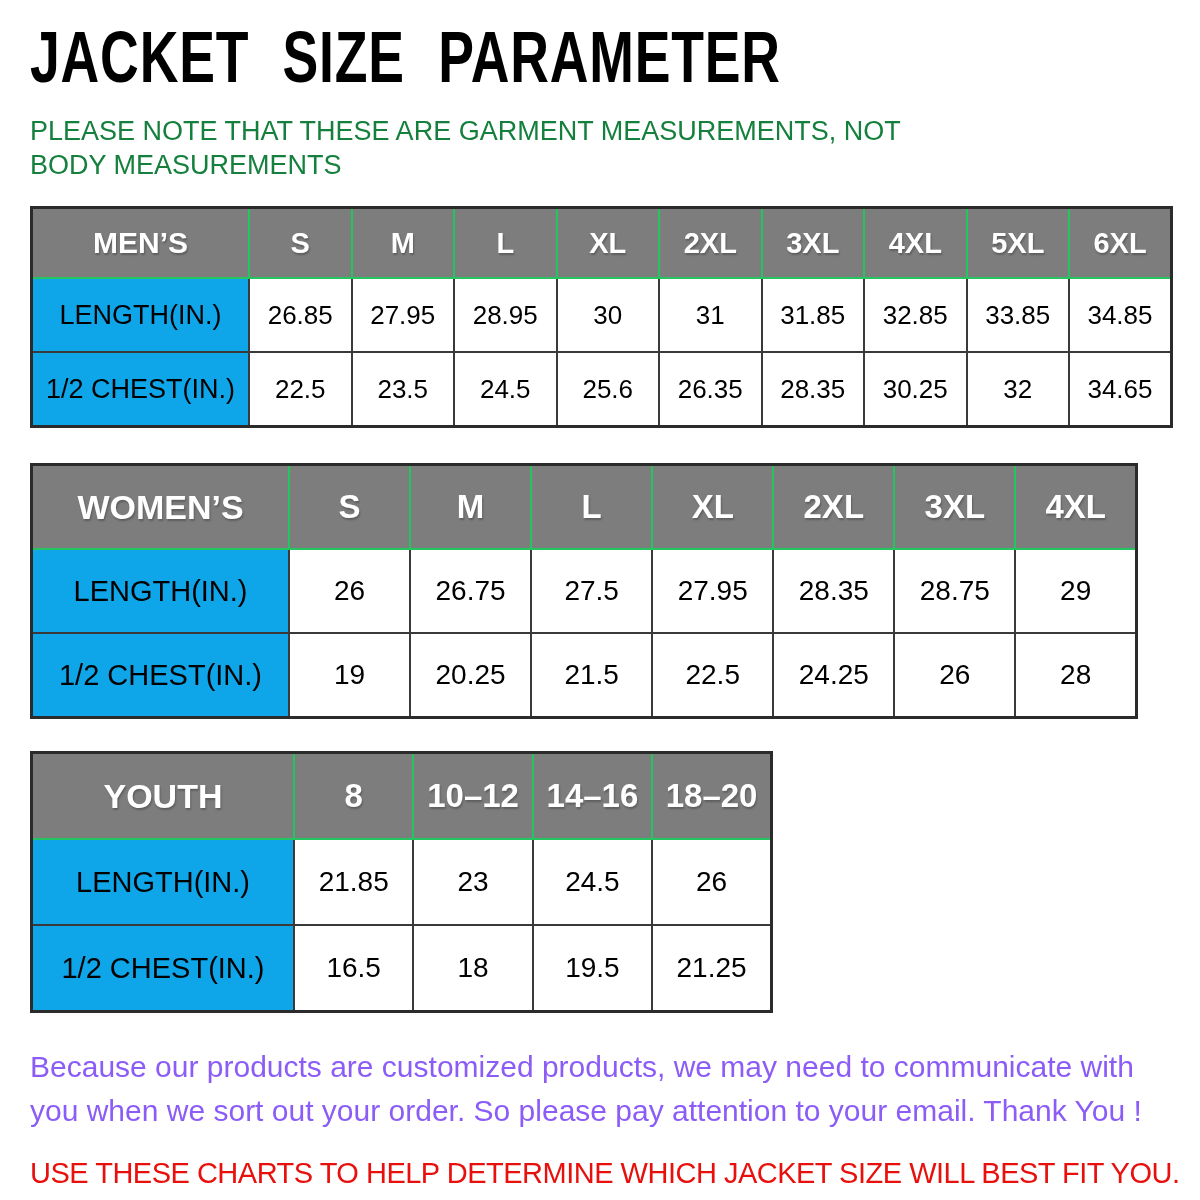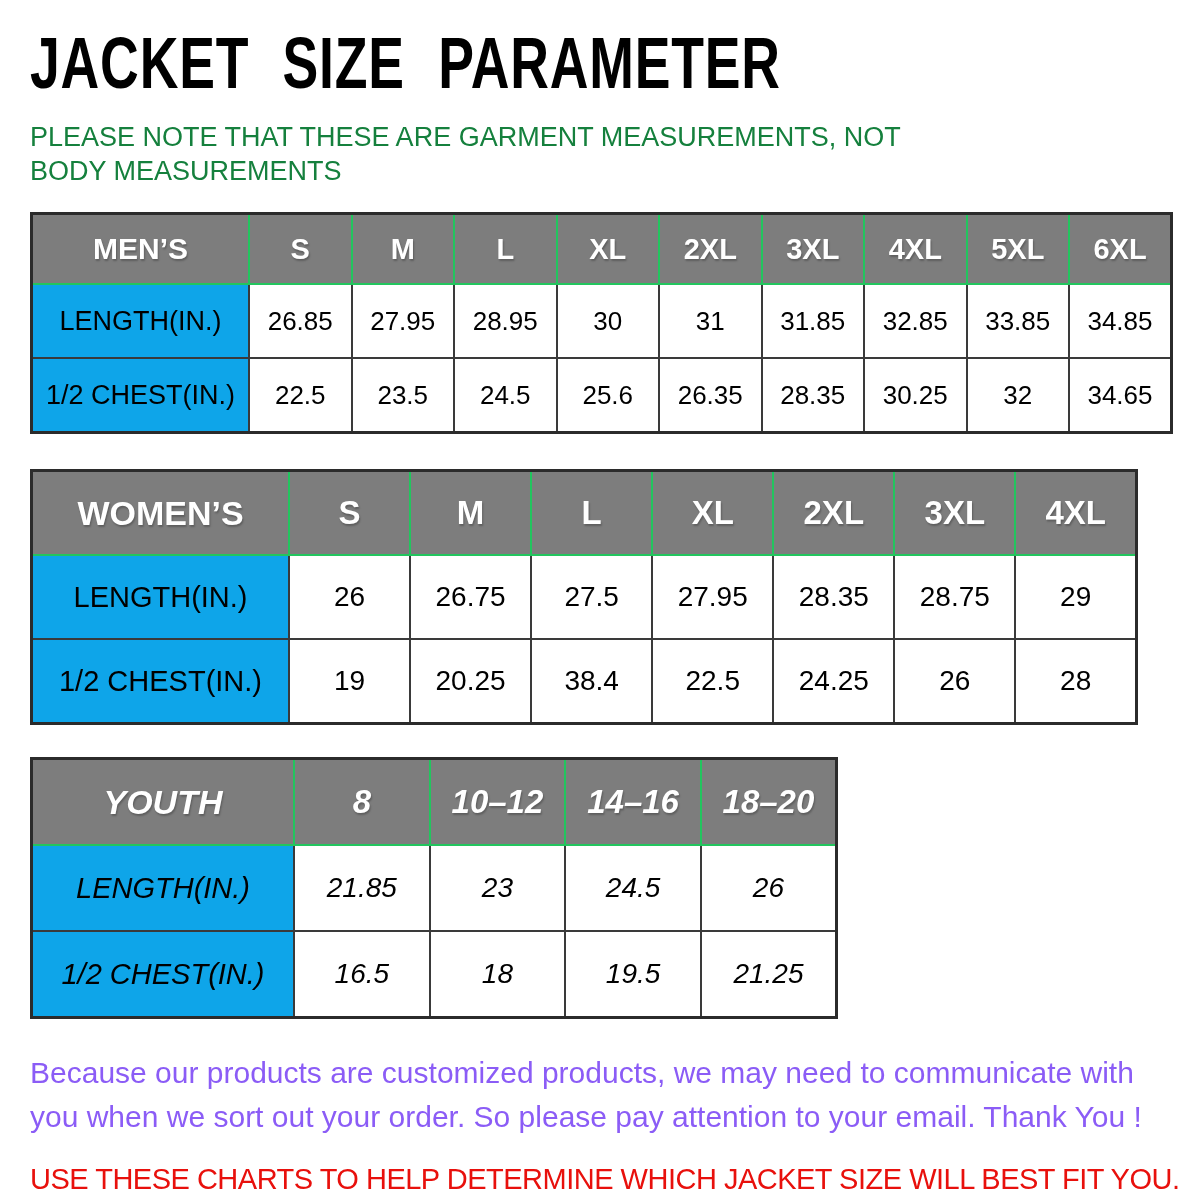--- a/index.html
+++ b/index.html
@@ -7,21 +7,21 @@
     padding: 0;
     background: #ffffff;
     width: 1200px;
     height: 1200px;
     overflow: hidden;
     font-family: "Liberation Sans", sans-serif;
   }
   .page {
     width: 1200px;
     height: 1200px;
-    padding: 26px 0 0 30px;
+    padding: 20px 0 0 30px;
     box-sizing: border-box;
   }
   
   .title {
     font-size: 67px;
     font-weight: bold;
     color: #000000;
     letter-spacing: 1px;
     word-spacing: 22px;
     white-space: nowrap;
@@ -77,21 +77,21 @@
   .mens thead th:first-child { width: 215px; font-size: 30px; }
   .mens tbody th { height: 72px; font-size: 27px; }
   .mens tbody td { font-size: 26px; }
   
   .womens { width: 1108px; margin-top: 35px; border-radius: 19px; }
   .womens thead th { height: 82px; font-size: 33px; }
   .womens thead th:first-child { width: 255px; font-size: 34px; }
   .womens tbody th { height: 82px; font-size: 29px; }
   .womens tbody td { font-size: 28px; }
   
-  .youth { width: 808px; margin-top: 32px; font-style: italic; }
+  .youth { width: 743px; margin-top: 32px; }
   .youth thead th { height: 84px; font-size: 33px; }
   .youth thead th:first-child { width: 260px; font-size: 34px; }
   .youth tbody th { height: 84px; font-size: 29px; }
   .youth tbody td { font-size: 28px; }
   
   .footer-note {
     margin-top: 32px;
     max-width: 1150px;
     font-size: 30px;
     line-height: 44px;
@@ -179,21 +179,21 @@
           <td>27.5</td>
           <td>27.95</td>
           <td>28.35</td>
           <td>28.75</td>
           <td>29</td>
         </tr>
         <tr>
           <th scope="row">1/2 CHEST(IN.)</th>
           <td>19</td>
           <td>20.25</td>
-          <td>38.4</td>
+          <td>21.5</td>
           <td>22.5</td>
           <td>24.25</td>
           <td>26</td>
           <td>28</td>
         </tr>
       </tbody>
     </table>
 
   <table class="size-table youth">
       <thead>

